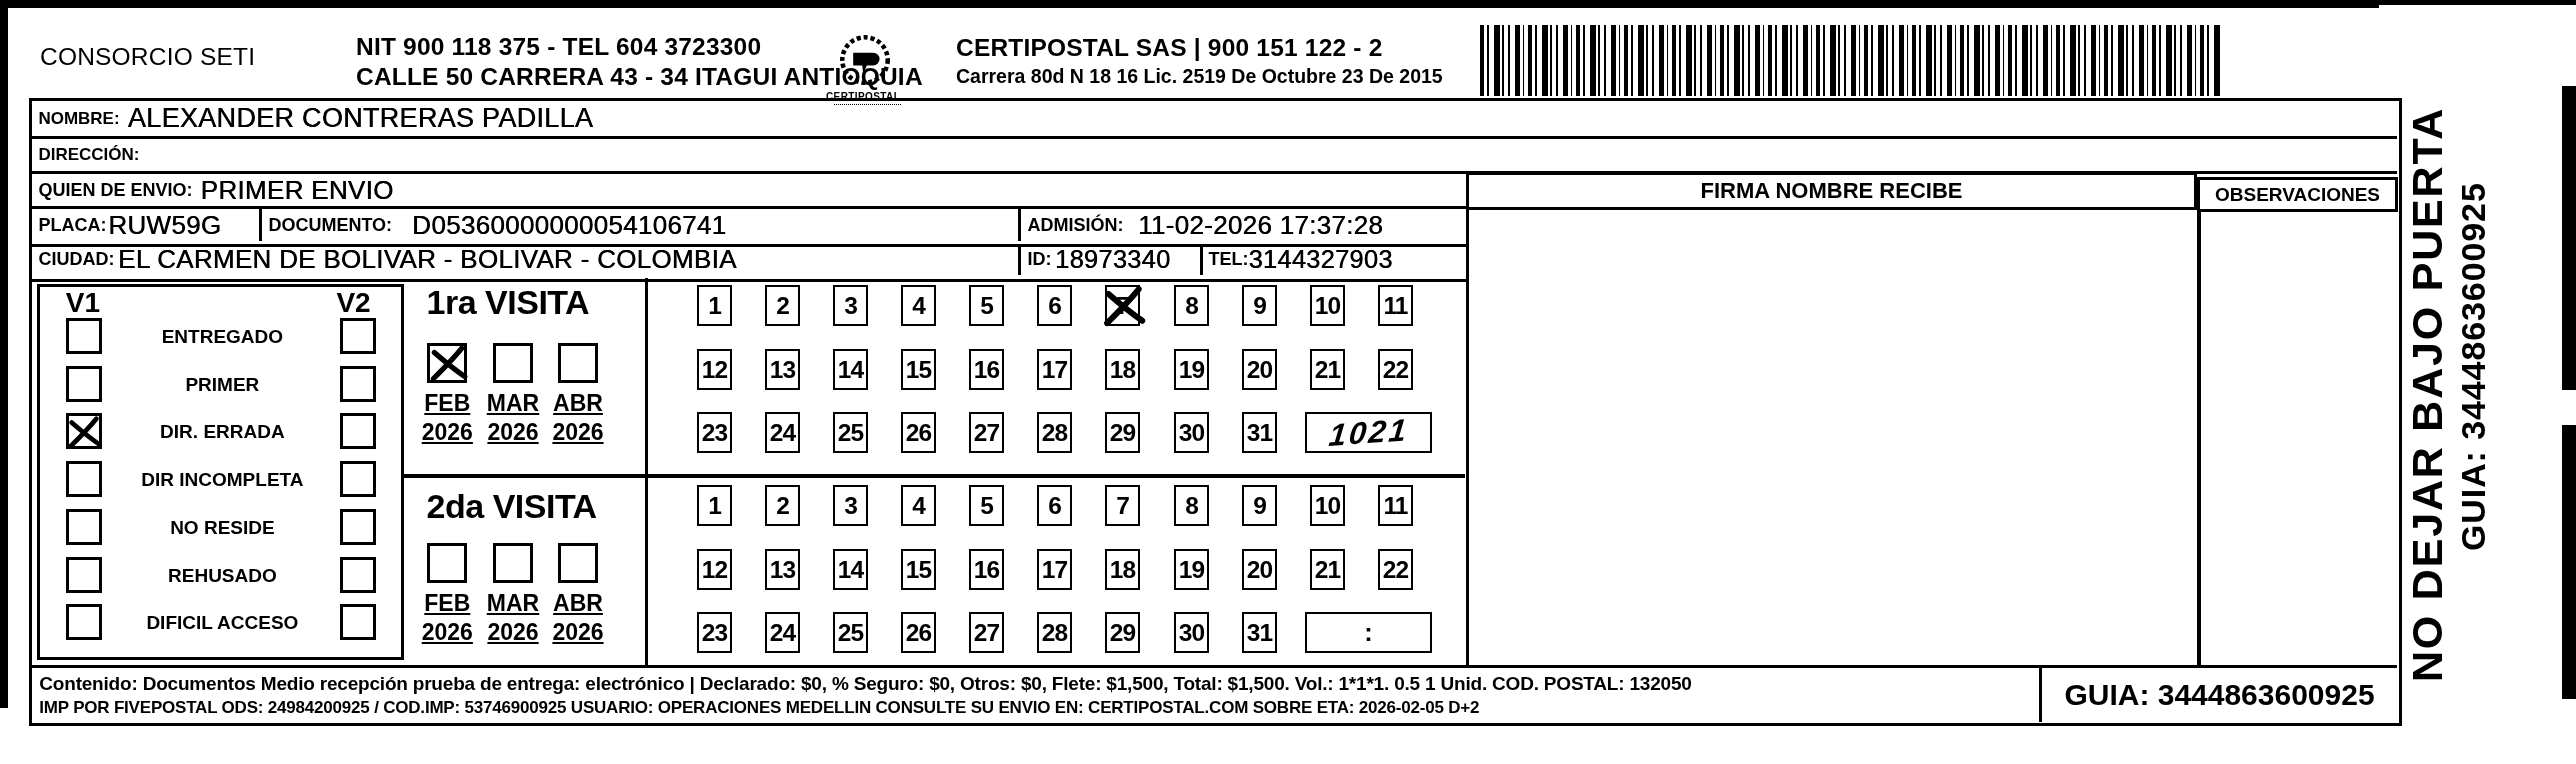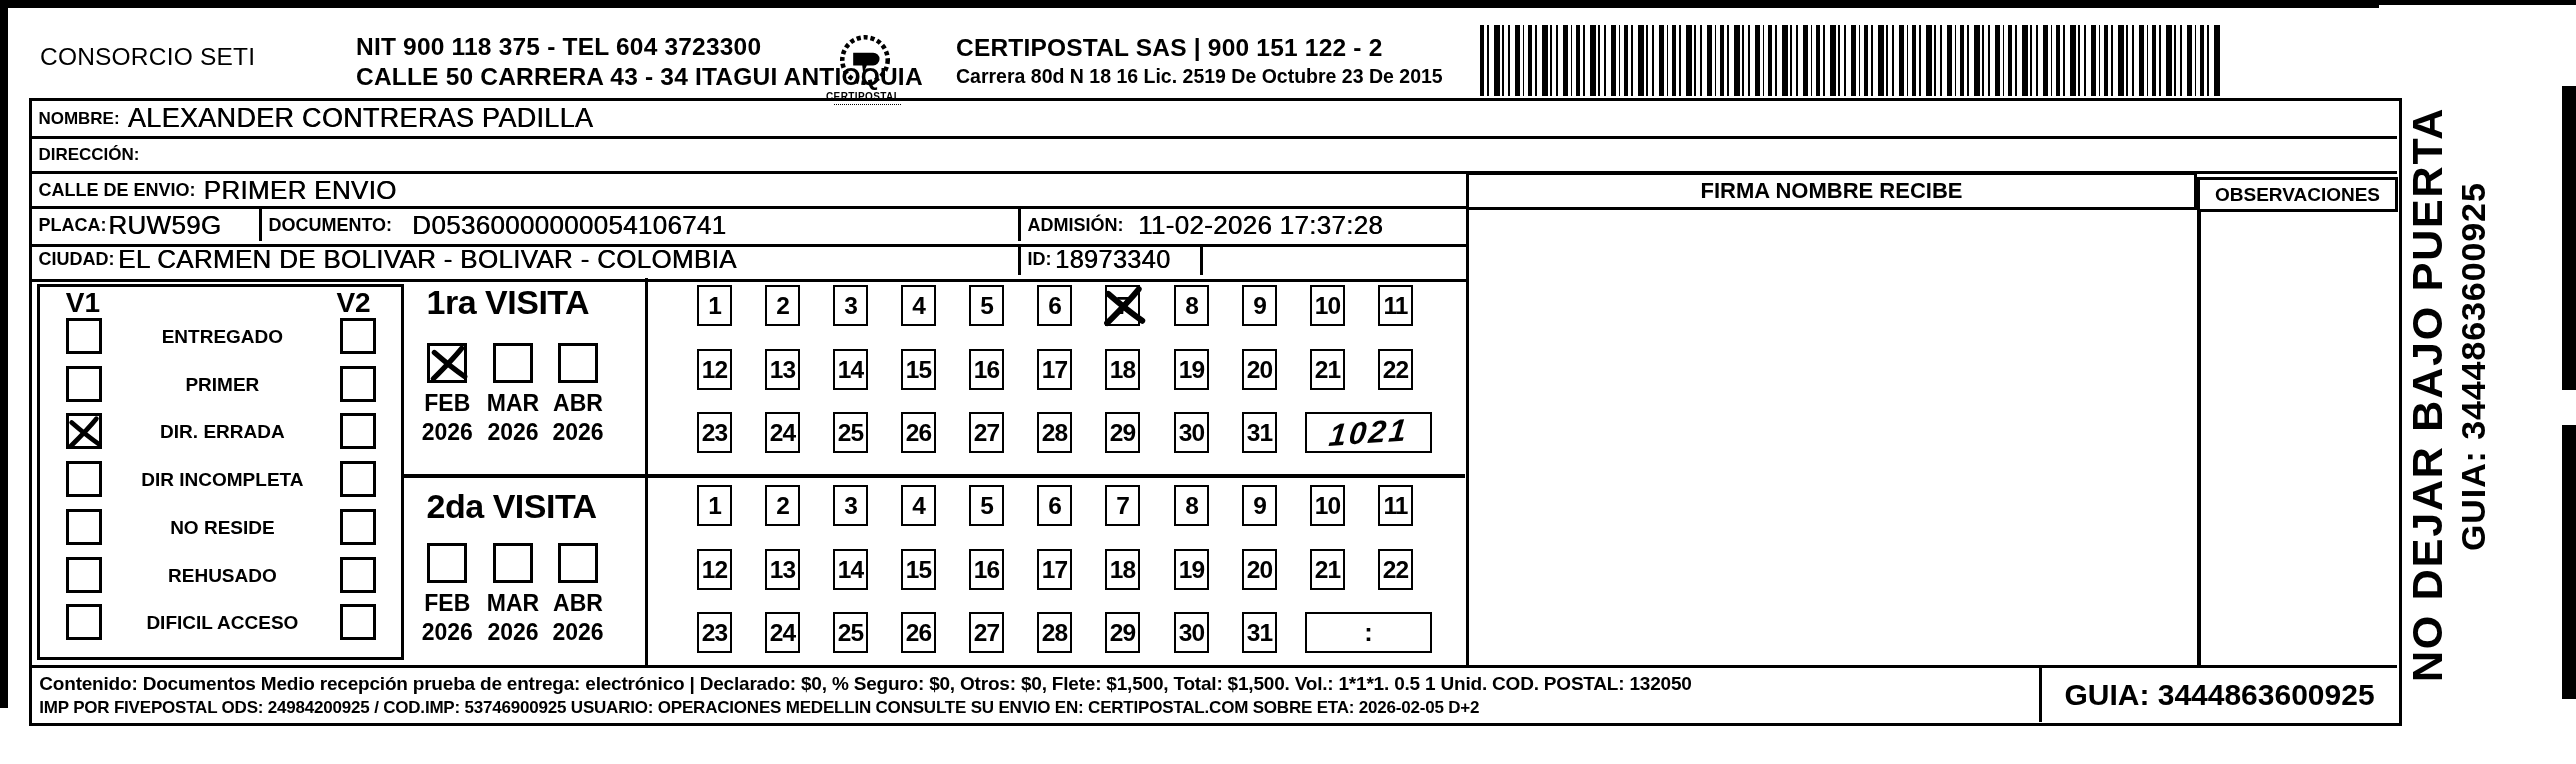--- a/index.html
+++ b/index.html
@@ -39,21 +39,21 @@
   .cb{position:absolute;width:36px;height:36px;border:3.6px solid #000;
       box-sizing:border-box;background:#fff;}
   .v1box{left:25.4px;top:0;}
   .v2box{left:300px;top:0;}
   .opt-label{position:absolute;left:73px;top:7.3px;width:218px;text-align:center;
              font-weight:700;font-size:19px;}
   .cb svg{position:absolute;left:-3.6px;top:-3.6px;width:38px;height:38px;}
   
   .visit-title{position:absolute;left:23.6px;top:5.4px;font-size:34px;font-weight:700;
                letter-spacing:-0.5px;white-space:nowrap;}
-  .month-group{position:absolute;top:65px;width:56px;text-align:center;}
+  .month-group{position:absolute;top:65px;width:56px;text-align:center;text-decoration:underline;}
   .mcb{position:relative;width:40px;height:40px;border:3.6px solid #000;
        box-sizing:border-box;margin:0 auto;}
   .mcb svg{position:absolute;left:-3.6px;top:-3.6px;width:42px;height:42px;}
   .mlabel{font-size:23px;font-weight:700;margin-top:7.3px;}
   .ylabel{font-size:23px;font-weight:700;margin-top:1.8px;}
   
   .daybox{position:absolute;width:35px;height:41px;border:2.7px solid #000;
           box-sizing:border-box;display:flex;align-items:center;justify-content:center;
           font-size:24.5px;font-weight:700;letter-spacing:-0.9px;}
   .timebox{position:absolute;width:127px;height:41px;border:2.7px solid #000;
@@ -126,21 +126,21 @@
       <span class="lab-sm">NOMBRE:</span>
       <span class="val val-big">ALEXANDER CONTRERAS PADILLA</span>
     </div>
     <div class="frow bb" style="left:0;top:38px;width:2365px;height:35px;">
       <span class="lab-sm">DIRECCIÓN:</span>
     </div>
 
     <div class="abs br" style="left:0;top:73px;width:1434px;height:491px;">
 
       <div class="frow bb" style="left:0;top:0;width:1434px;height:35px;">
-        <span class="lab">CALLE DE ENVIO:</span>
+        <span class="lab">QUIEN DE ENVIO:</span>
         <span class="val">PRIMER ENVIO</span>
       </div>
 
       <div class="abs bb" style="left:0;top:35px;width:1434px;height:35px;">
         <div class="frow br" style="left:0;top:0;width:230px;height:32px;">
           <span class="lab">PLACA:</span>
           <span class="val" style="margin-left:1.8px;">RUW59G</span>
         </div>
         <div class="frow br" style="left:230px;top:0;width:759px;height:32px;">
           <span class="lab">DOCUMENTO:</span>
@@ -153,20 +153,24 @@
       </div>
 
       <div class="abs bb" style="left:0;top:70px;width:1434px;height:35px;">
         <div class="frow br" style="left:0;top:0;width:989px;height:31px;">
           <span class="lab">CIUDAD:</span>
           <span class="val" style="margin-left:3.6px;">EL CARMEN DE BOLIVAR - BOLIVAR - COLOMBIA</span>
         </div>
         <div class="frow br" style="left:989px;top:0;width:182px;height:31px;">
           <span class="lab">ID:</span>
           <span class="val" style="margin-left:3.6px;font-size:25.4px;">18973340</span>
+        </div>
+        <div class="frow" style="left:1170px;top:0;width:263px;height:31px;">
+          <span class="lab">TEL:</span>
+          <span class="val" style="margin-left:0;font-size:25.4px;">3144327903</span>
         </div>
       </div>
 
       <div class="abs" style="left:0;top:104px;width:1434px;height:387px;">
 
         <div id="v1v2">
           <div class="vhead" style="left:25.4px;">V1</div>
           <div class="vhead" style="left:296px;">V2</div>
           <div id="status-options">
               <div class="opt-row" style="top: 31px;">

